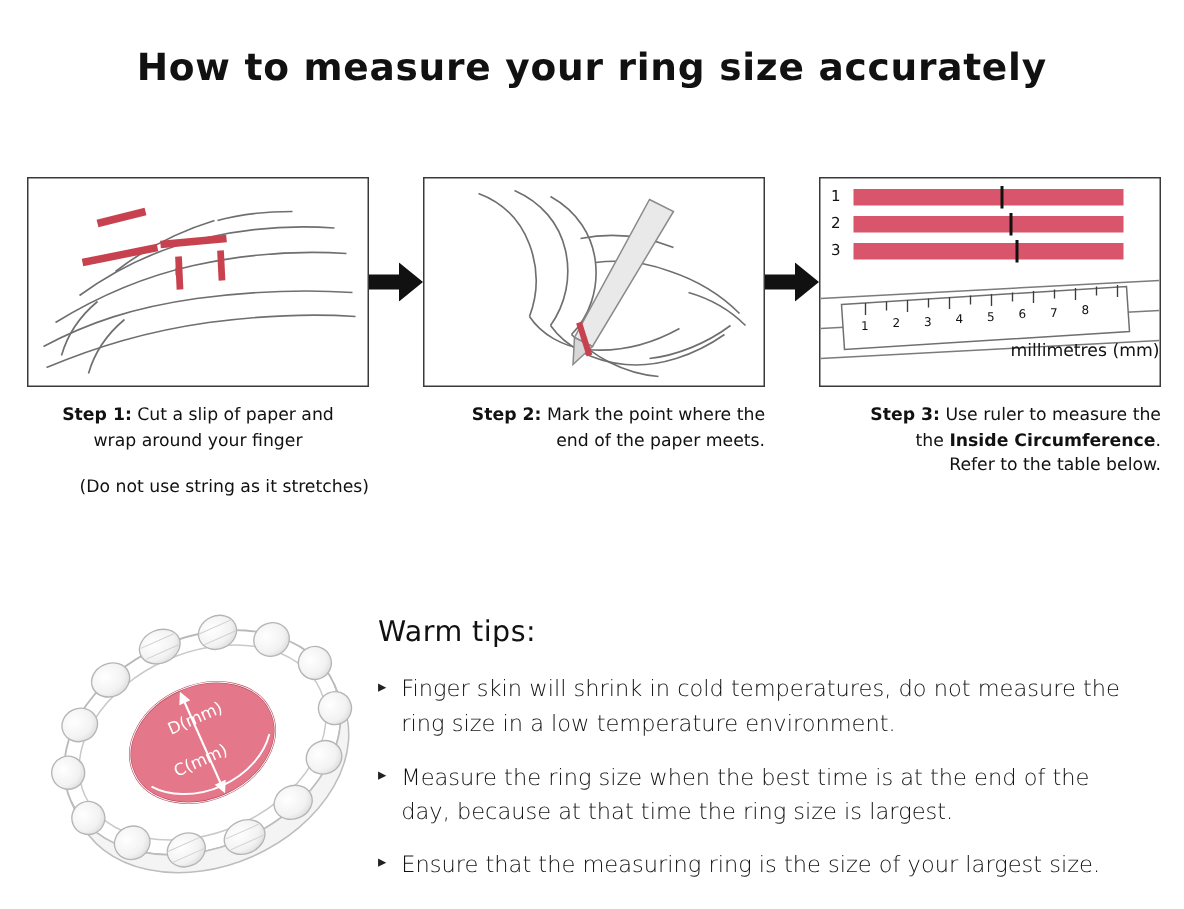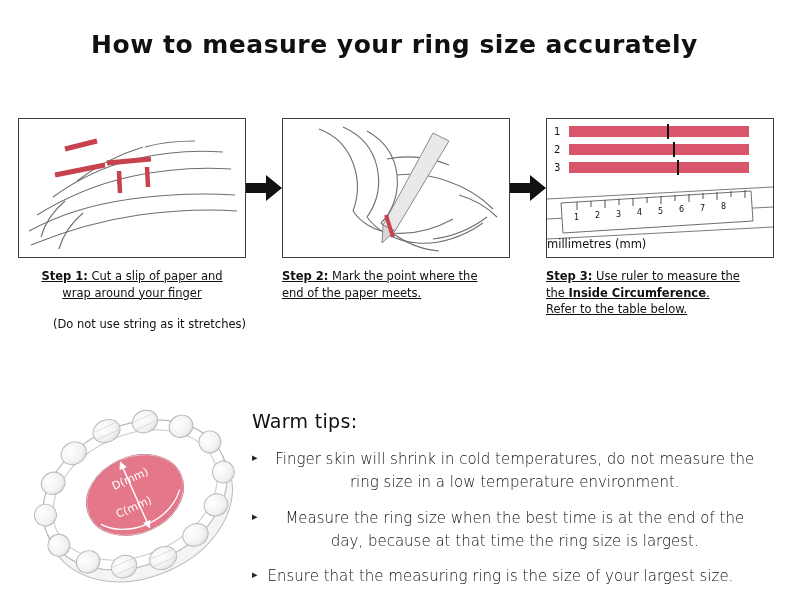--- a/index.html
+++ b/index.html
@@ -63,31 +63,30 @@
     justify-content: center;
   }
   .arrow svg { display: block; }
 
   .caption {
     margin-top: 10px;
     font-size: 11.5px;
     line-height: 1.45;
     text-align: center;
     color: #111;
-    text-decoration: underline;
   }
   .caption .lead { font-weight: 700; }
   .caption .bold { font-weight: 700; }
   .note {
     margin-top: 16px;
     font-size: 11.5px;
     text-align: right;
     color: #111;
   }
-  .cap2 { text-align: left; }
+  .cap2 { text-align: right; }
 
   
   .tips {
     position: absolute;
     left: 252px;
     top: 380px;
     width: 510px;
   }
   .tips h2 {
     font-size: 19px;
@@ -107,41 +106,40 @@
     margin-top: 4px;
     color: #222;
     font-size: 11px;
     line-height: 1;
   }
   .tip .txt {
     font-size: 15px;
     line-height: 1.55;
     color: #111;
     font-weight: 300;
-    text-align: center;
   }
 
   
   .ring-wrap {
     position: absolute;
     left: 22px;
     top: 352px;
     width: 226px;
     height: 226px;
   }
 
   
   .pink-bar { position: absolute; background: #d9556b; }
   .num { position: absolute; font-size: 10px; color: #111; }
   .mmlabel {
     position: absolute;
-    bottom: 6px;
+    bottom: 17px;
     left: 0;
     width: 100%;
-    text-align: left;
+    text-align: right;
     font-size: 11.5px;
     color: #111;
   }
 </style>
 </head>
 <body>
 
 <div class="page">
 
   <div class="title">How to measure your ring size accurately</div>

